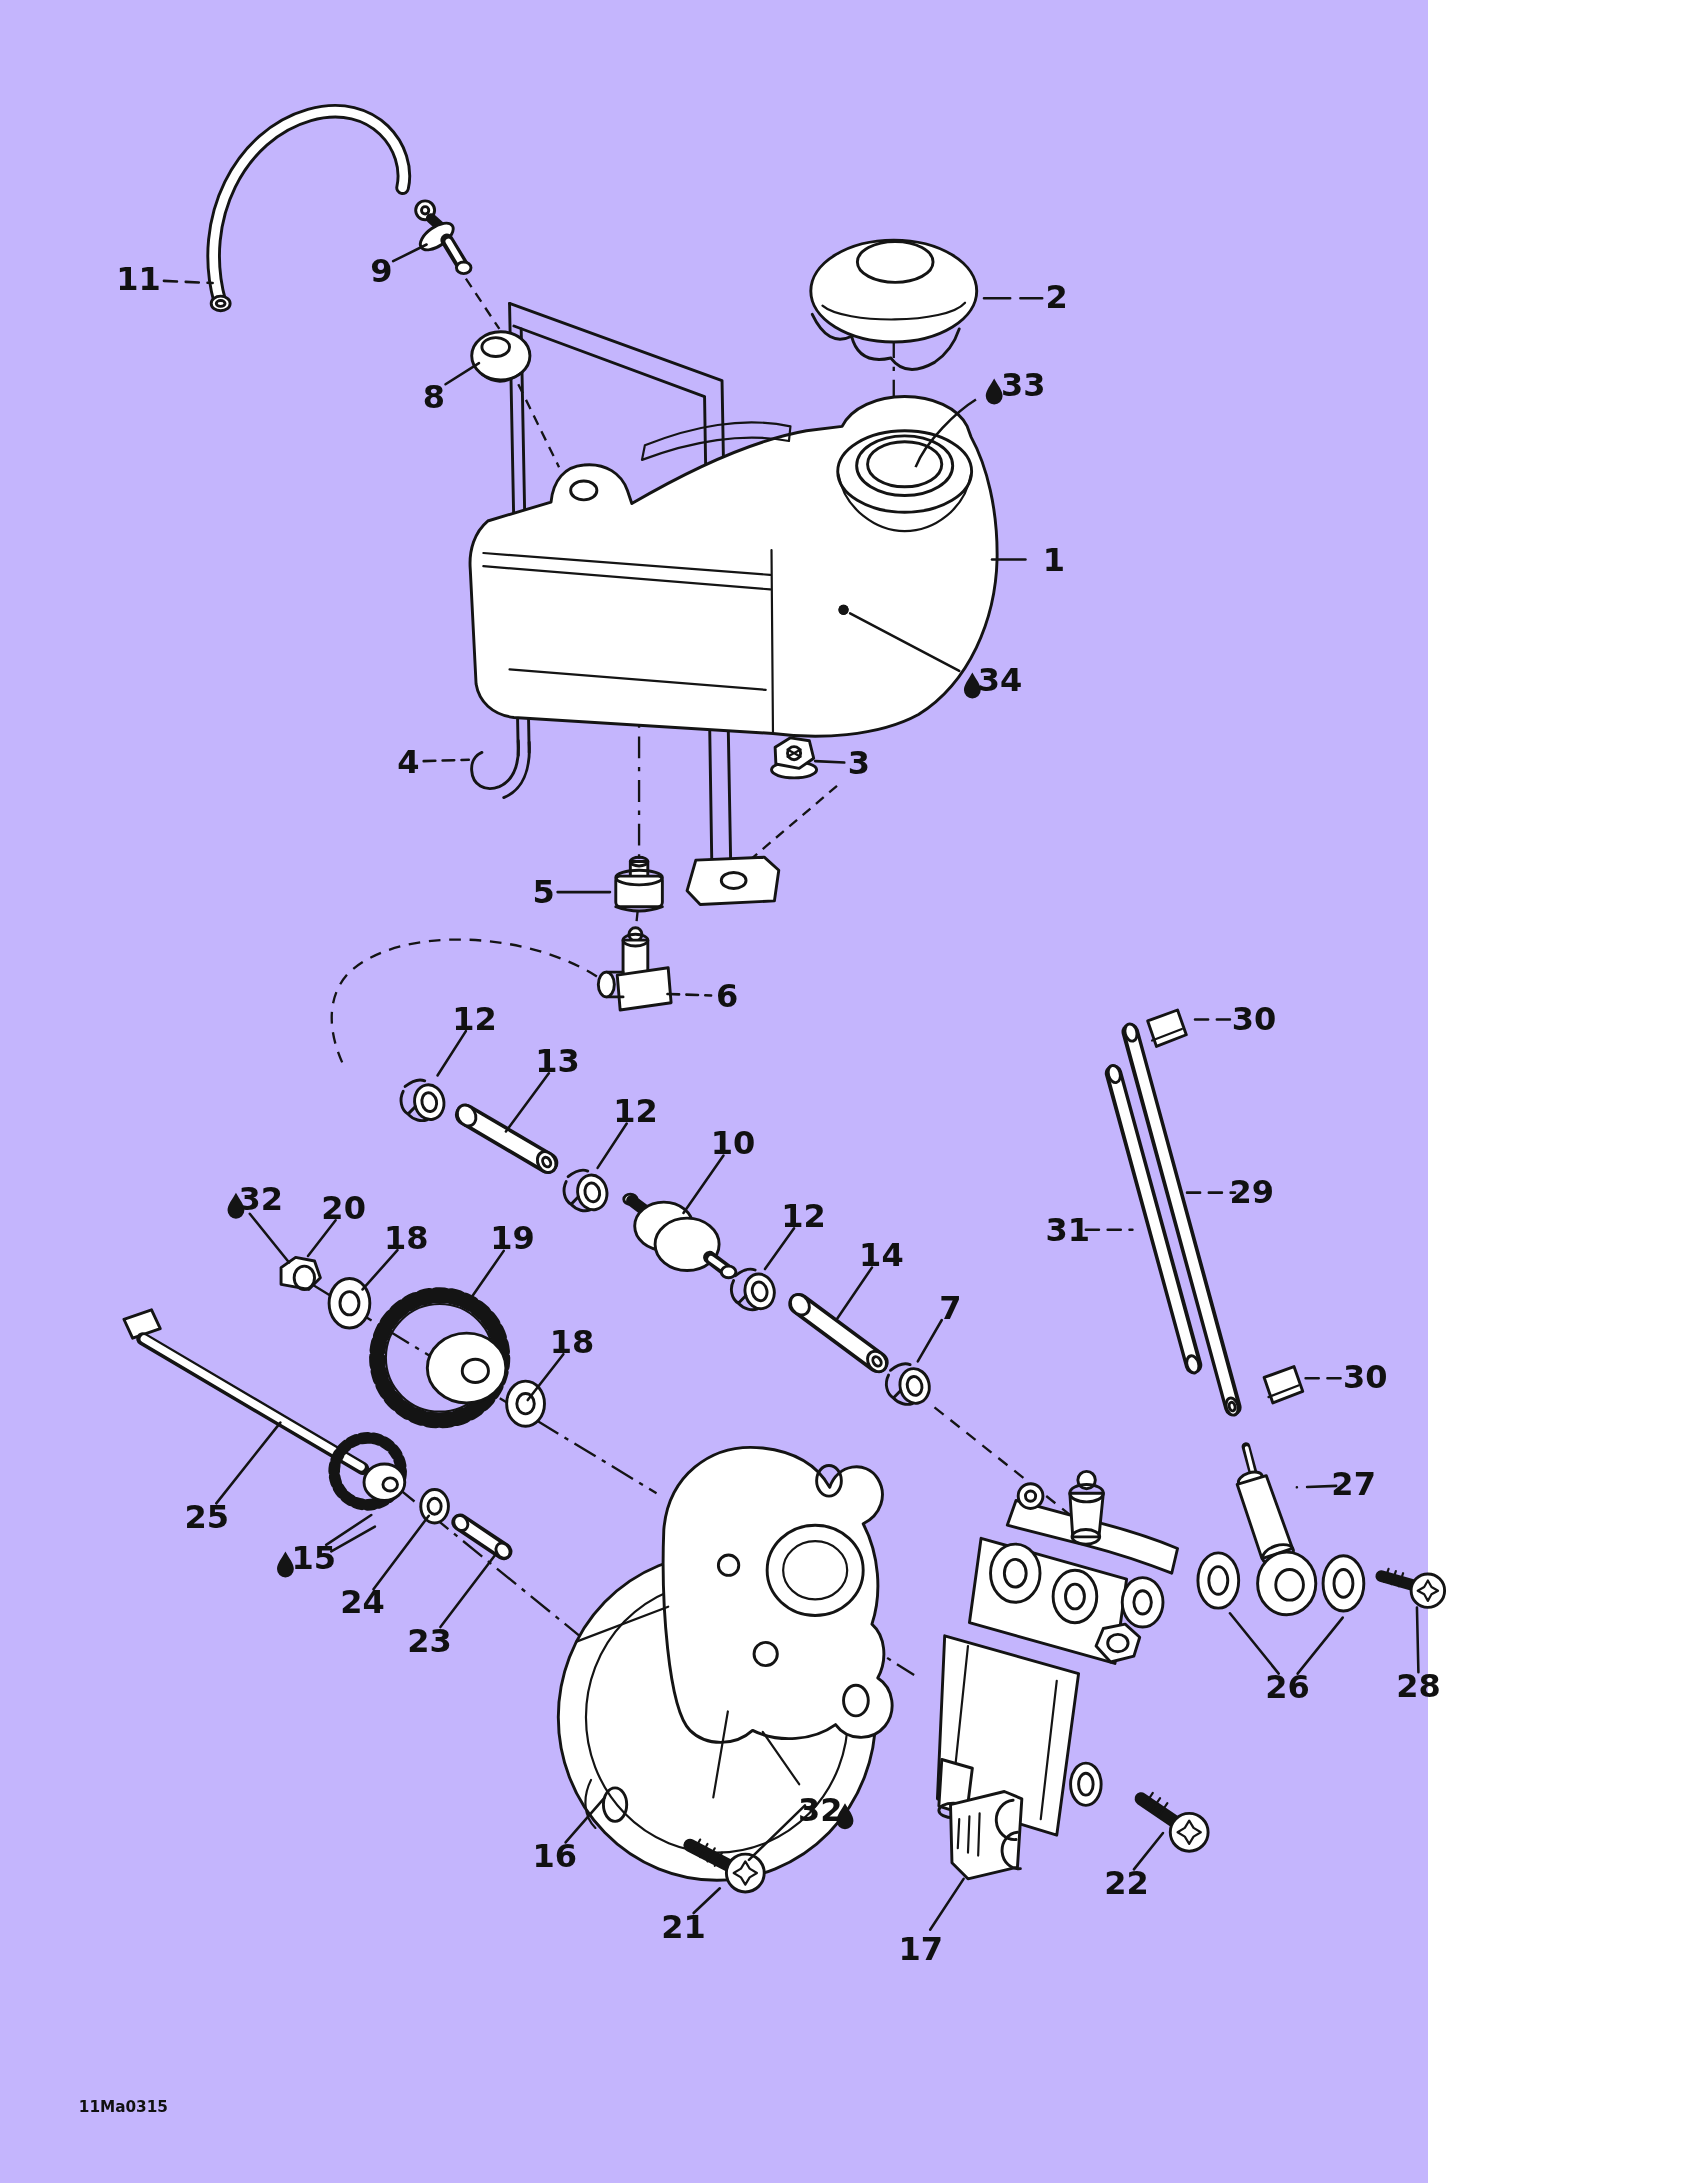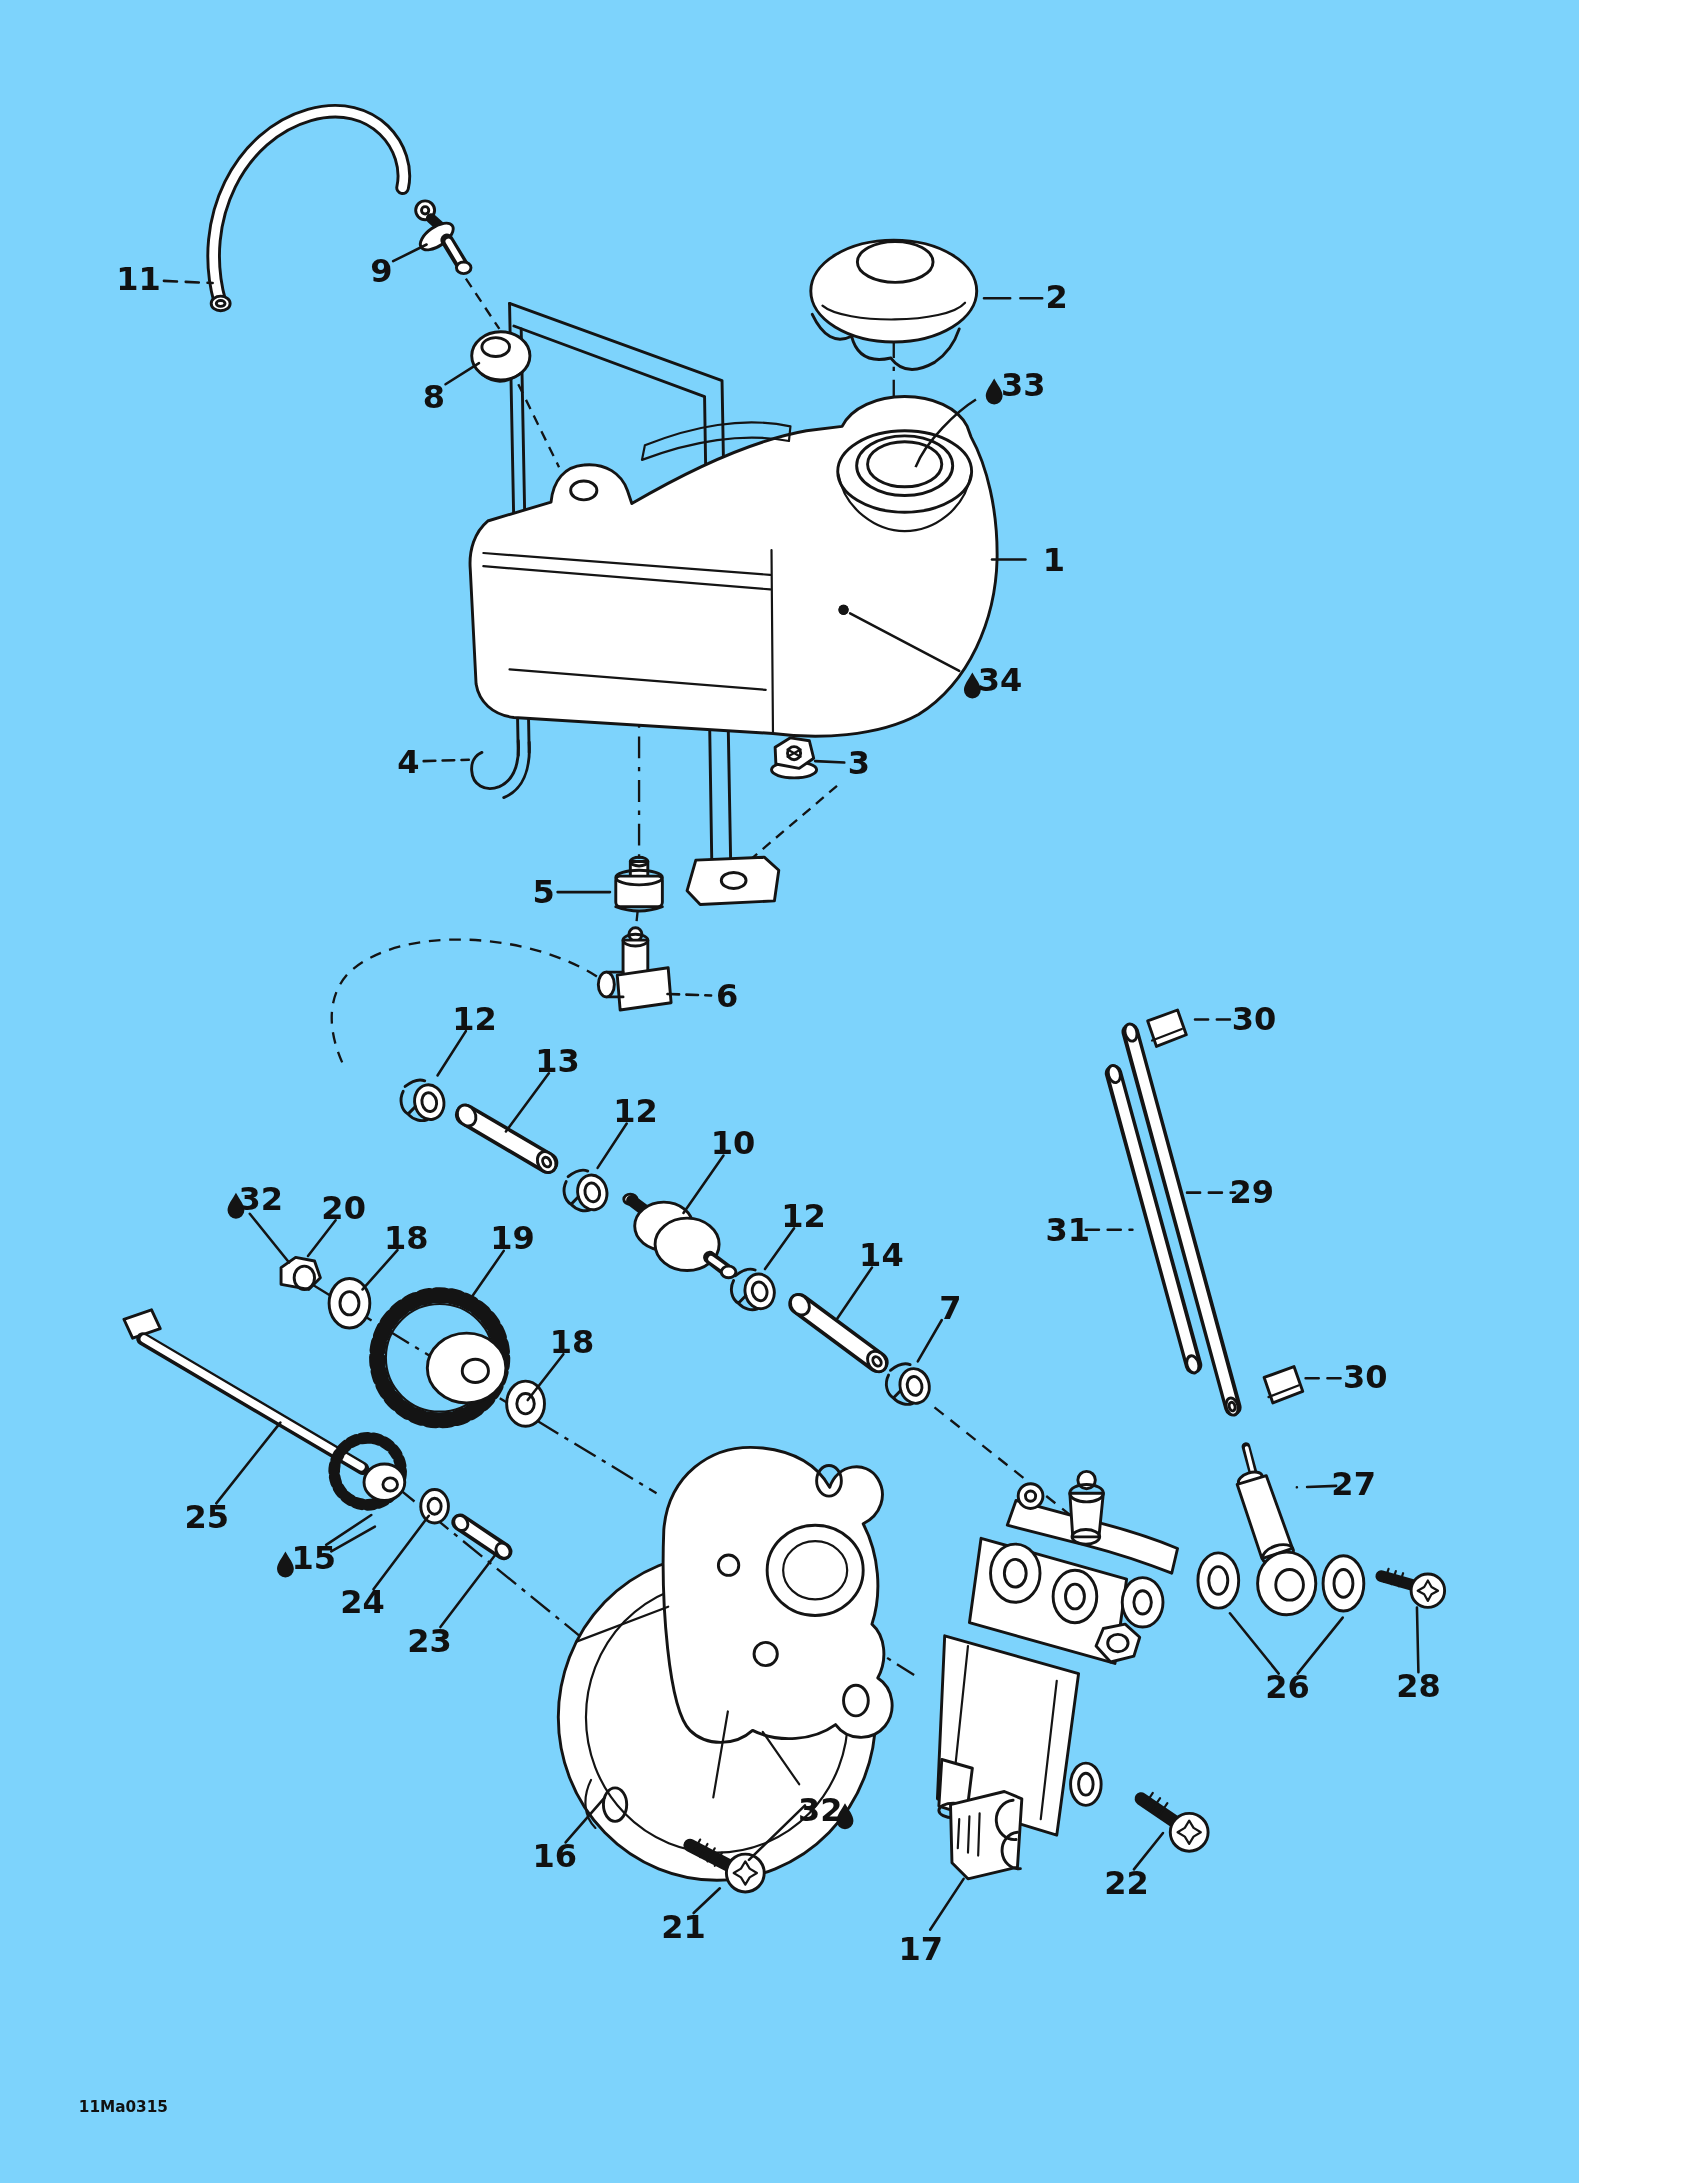--- a/index.html
+++ b/index.html
@@ -1,16 +1,16 @@
 <!DOCTYPE html>
 <html style="font-size:11.6px"><head>
 <meta charset="utf-8">
 <style>
   html,body{margin:0;padding:0;background:#ffffff;}
-  .page{position:relative;width:1579px;height:2183px;background:#7dd3fc;font-family:"DejaVu Sans","Liberation Sans",sans-serif;}
+  .page{position:relative;width:1428px;height:2183px;background:#c4b5fd;font-family:"DejaVu Sans","Liberation Sans",sans-serif;}
   svg{position:absolute;left:0;top:0;}
   .ln{fill:none;stroke:#141414;stroke-width:4;stroke-linecap:round;stroke-linejoin:round;}
   .thin{stroke-width:3;}
   .wf{fill:#ffffff;}
   .callout-num{font-family:"DejaVu Sans","Liberation Sans",sans-serif;font-size:44px;font-weight:600;fill:#111;}
   .code-text{font-family:"DejaVu Sans","Liberation Sans",sans-serif;font-size:21px;font-weight:600;fill:#111;}
 </style>
 </head>
 <body>
 

